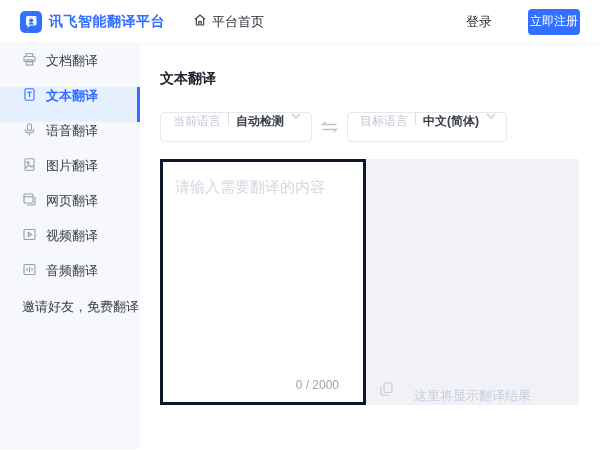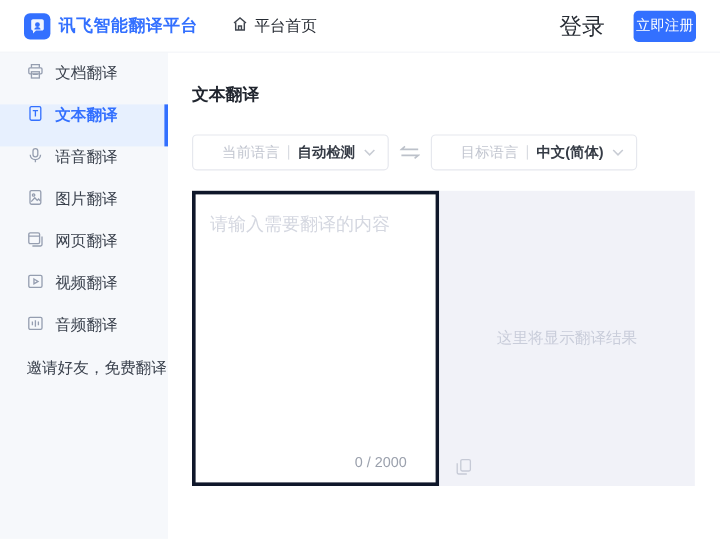--- a/index.html
+++ b/index.html
@@ -33,21 +33,21 @@
     letter-spacing: 0.5px;
   }
   .nav-home {
     display: flex; align-items: center; gap: 5px;
     margin-left: 28px;
     font-size: 13px;
     color: #262b33;
     cursor: pointer;
   }
   .header-spacer { flex: 1; }
-  .login-link { font-size: 19px; color: #262b33; cursor: pointer; margin-right: 24px; }
+  .login-link { font-size: 13px; color: #262b33; cursor: pointer; margin-right: 36px; }
   .register-btn {
     background: #3370ff;
     color: #ffffff;
     border: none;
     font-size: 12px;
     font-family: inherit;
     padding: 0 2px;
     height: 26px;
     border-radius: 4px;
     cursor: pointer;
@@ -106,22 +106,22 @@
     margin-top: 24px;
     display: flex;
     align-items: center;
   }
   .lang-select {
     height: 30px;
     border: 1px solid #e6e8ee;
     border-radius: 4px;
     background: #ffffff;
     display: inline-flex;
-    align-items: center;
-    padding: 0 10px 0 24px;
+    align-items: flex-start;
+    padding: 0 10px 0 12px;
     cursor: pointer;
   }
   .lang-label { font-size: 12px; color: #c2c6d0; }
   .lang-divider {
     width: 1px; height: 12px;
     background: #d9dce2;
     margin: 0 7px;
   }
   .lang-value { font-size: 12px; font-weight: bold; color: #363c46; }
   .lang-chevron { margin-left: 7px; display: inline-flex; }
@@ -161,21 +161,21 @@
     position: absolute;
     right: 24px; bottom: 10px;
     font-size: 12px;
     color: #9ba1ad;
   }
   .output-panel {
     width: 213px;
     background: #f1f2f8;
     position: relative;
     display: flex;
-    align-items: center;
+    align-items: flex-end;
     justify-content: center;
   }
   .output-placeholder {
     font-size: 13px;
     color: #c9cdda;
   }
   .copy-btn {
     position: absolute;
     left: 14px; bottom: 9px;
     display: inline-flex;

